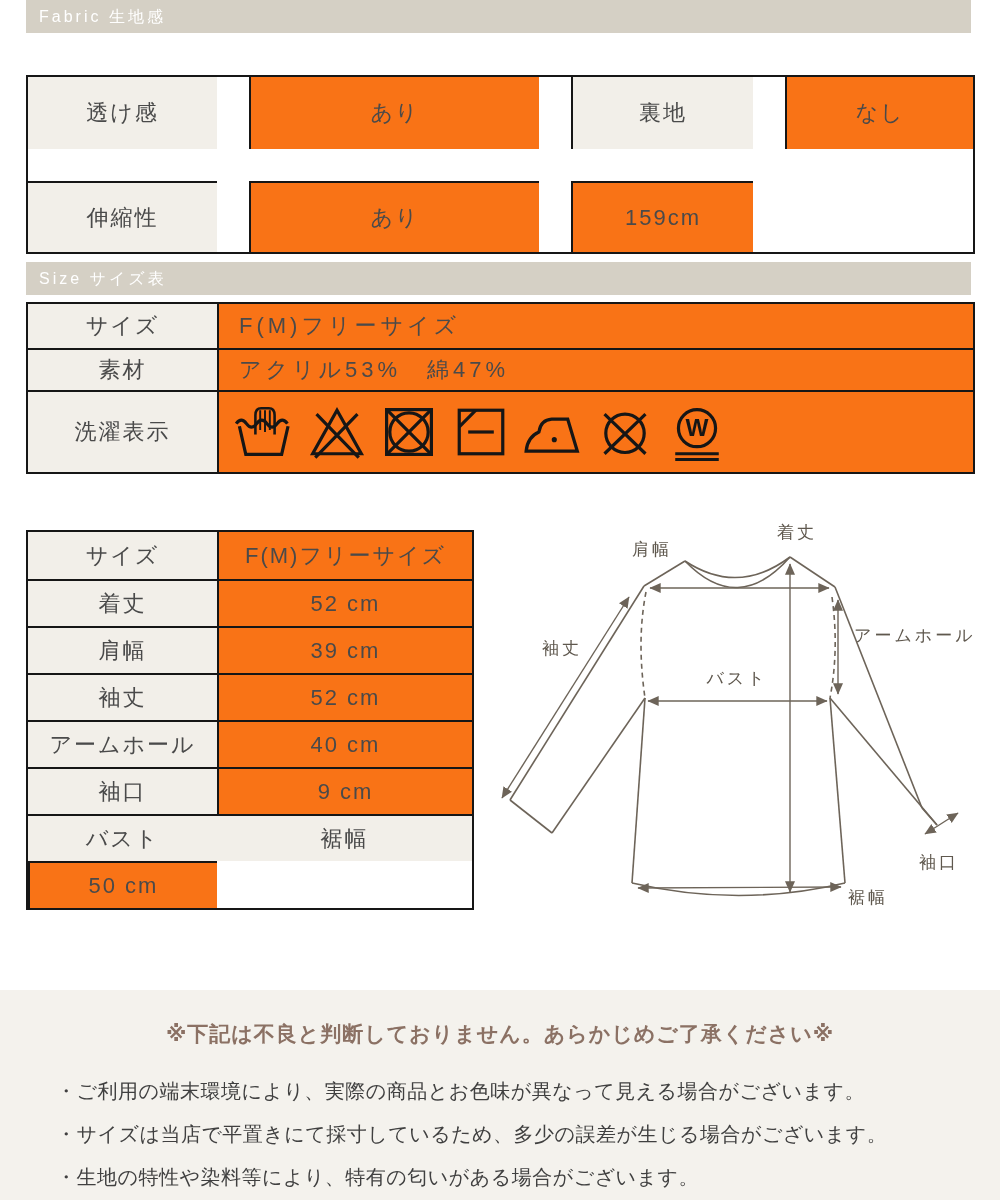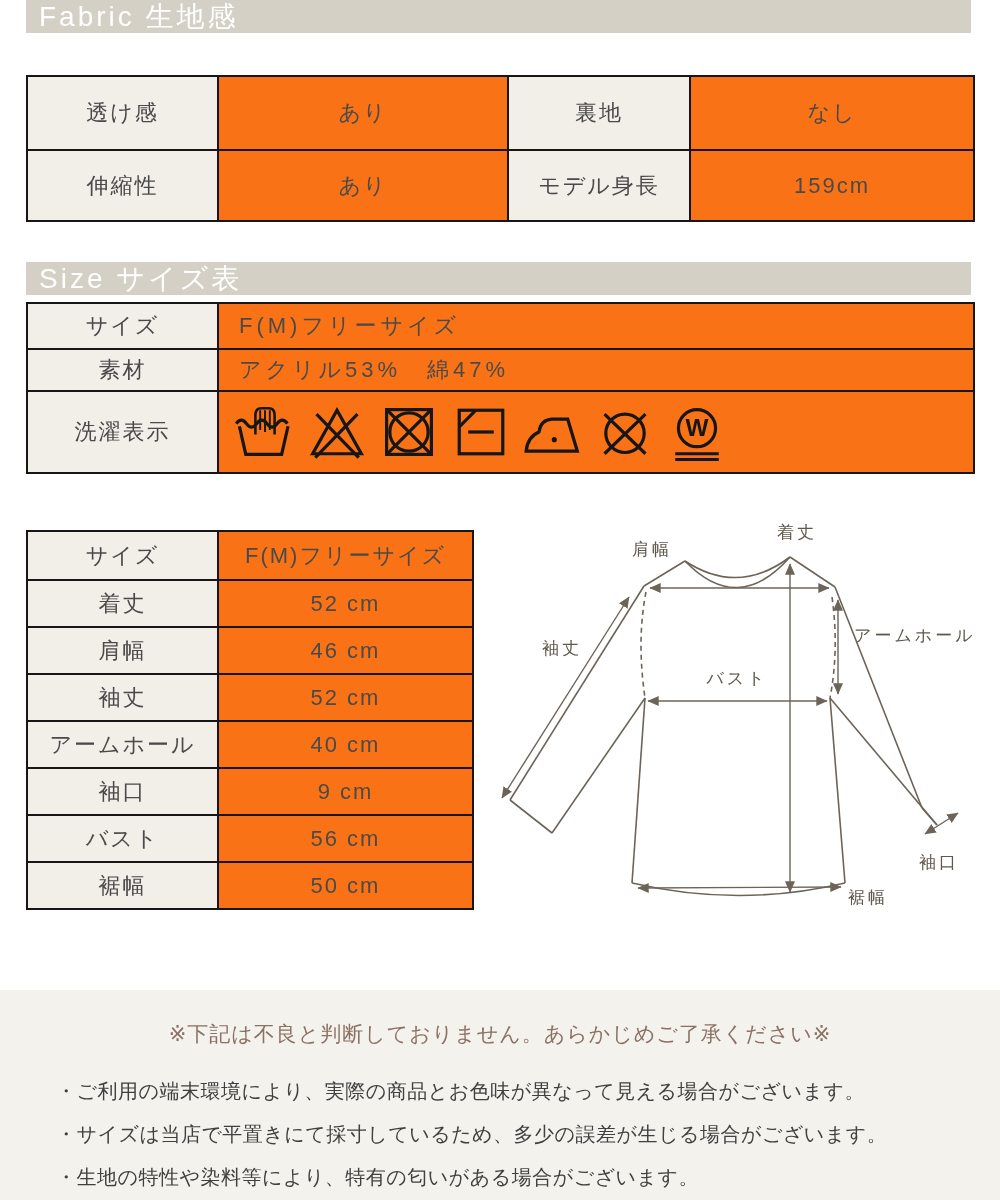--- a/index.html
+++ b/index.html
@@ -3,46 +3,46 @@
 <meta charset="utf-8">
 <style>
   html,body{margin:0;padding:0;background:#ffffff;}
   .page{
     position:relative;width:1000px;height:1200px;margin:0 auto;background:#ffffff;
     font-family:"Liberation Sans","DejaVu Sans",sans-serif;color:#4a4a4a;overflow:hidden;
   }
   
   .bar{
     position:absolute;left:26px;width:945px;height:33px;background:#d5d0c5;
-    color:#ffffff;font-size:28px;letter-spacing:3px;line-height:33px;
+    color:#ffffff;font-size:16px;letter-spacing:3px;line-height:33px;
     padding-left:13px;box-sizing:border-box;font-weight:500;
   }
   
   .tbl{position:absolute;display:grid;border:2px solid #161616;background:#ffffff;}
   .tbl>div{
     box-sizing:border-box;display:flex;align-items:center;justify-content:center;
     font-size:22px;letter-spacing:2px;border-top:2px solid #161616;border-left:2px solid #161616;
     background:#f97316;white-space:nowrap;
   }
   .tbl>div.rowstart{border-left:none;}
   .tbl>div.toprow{border-top:none;}
   .lc{background:#f2efe9 !important;}
   .left{justify-content:flex-start !important;padding-left:20px;}
-  #fabric-table{left:26px;top:75px;width:945px;grid-template-columns:189px 290px 182px 1fr;grid-template-rows:72px 71px;}
+  #fabric-table{left:26px;top:75px;width:945px;grid-template-columns:189px 290px 182px 1fr;grid-template-rows:72px 71px;gap:32px;}
   #size-table{left:26px;top:302px;width:945px;grid-template-columns:189px 1fr;grid-template-rows:44px 42px 82px;}
   #meas-table{left:26px;top:530px;width:444px;grid-template-columns:189px 1fr;grid-template-rows:repeat(8,47px);}
   #size-table .val{letter-spacing:4px;}
   #meas-table>div{font-size:22px;}
   
   .laundry-row{display:flex;gap:8px;align-items:center;justify-content:flex-start;padding-left:14px;}
   .laundry-row svg{display:block;}
   
   .notes{position:absolute;left:0;top:990px;width:1000px;height:210px;background:#f4f2ed;box-sizing:border-box;padding-top:30px;}
   .notes-heading{
-    text-align:center;color:#8b7164;font-weight:400;font-size:21px;letter-spacing:1px;margin:0 0 22px 0;
+    text-align:center;color:#8b7164;font-weight:700;font-size:21px;letter-spacing:1px;margin:0 0 22px 0;
   }
   .notes-bullet{
     margin:0 0 0 56px;color:#404040;font-size:20px;letter-spacing:0.5px;line-height:43px;white-space:nowrap;
   }
   
   .diagram{position:absolute;left:492px;top:498px;}
   .diagram text{
     font-family:"Liberation Sans","DejaVu Sans",sans-serif;font-size:17px;fill:#5f584e;letter-spacing:3px;
   }
 </style>
@@ -53,21 +53,20 @@
 
   <div class="bar">Fabric 生地感</div>
 
   <div class="tbl" id="fabric-table">
     <div class="lc rowstart toprow">透け感</div>
     <div class="toprow">あり</div>
     <div class="lc toprow">裏地</div>
     <div class="toprow">なし</div>
     <div class="lc rowstart">伸縮性</div>
     <div>あり</div>
-    <div class="lc">モデル身長</div>
     <div>159cm</div>
   </div>
 
   <div class="bar" id="size-bar" style="top:262px;">Size サイズ表</div>
 
   <div class="tbl" id="size-table">
     <div class="lc rowstart toprow">サイズ</div>
     <div class="left toprow val">F(M)フリーサイズ</div>
     <div class="lc rowstart">素材</div>
     <div class="left val">アクリル53%　綿47%</div>
@@ -116,29 +115,28 @@
       </svg>
     </div>
   </div>
 
   <div class="tbl" id="meas-table">
     <div class="lc rowstart toprow">サイズ</div>
     <div class="toprow">F(M)フリーサイズ</div>
     <div class="lc rowstart">着丈</div>
     <div>52 cm</div>
     <div class="lc rowstart">肩幅</div>
-    <div>46 cm</div>
+    <div>39 cm</div>
     <div class="lc rowstart">袖丈</div>
     <div>52 cm</div>
     <div class="lc rowstart">アームホール</div>
     <div>40 cm</div>
     <div class="lc rowstart">袖口</div>
     <div>9 cm</div>
     <div class="lc rowstart">バスト</div>
-    <div>56 cm</div>
     <div class="lc rowstart">裾幅</div>
     <div>50 cm</div>
   </div>
 
   <svg class="diagram" width="500" height="450" viewBox="0 0 500 450" fill="none">
     <defs>
       <marker id="arr" viewBox="0 0 10 10" refX="8.5" refY="5" markerWidth="9" markerHeight="9" orient="auto-start-reverse">
         <path d="M0,1 L9,5 L0,9 Z" fill="#6d6459"></path>
       </marker>
     </defs>

